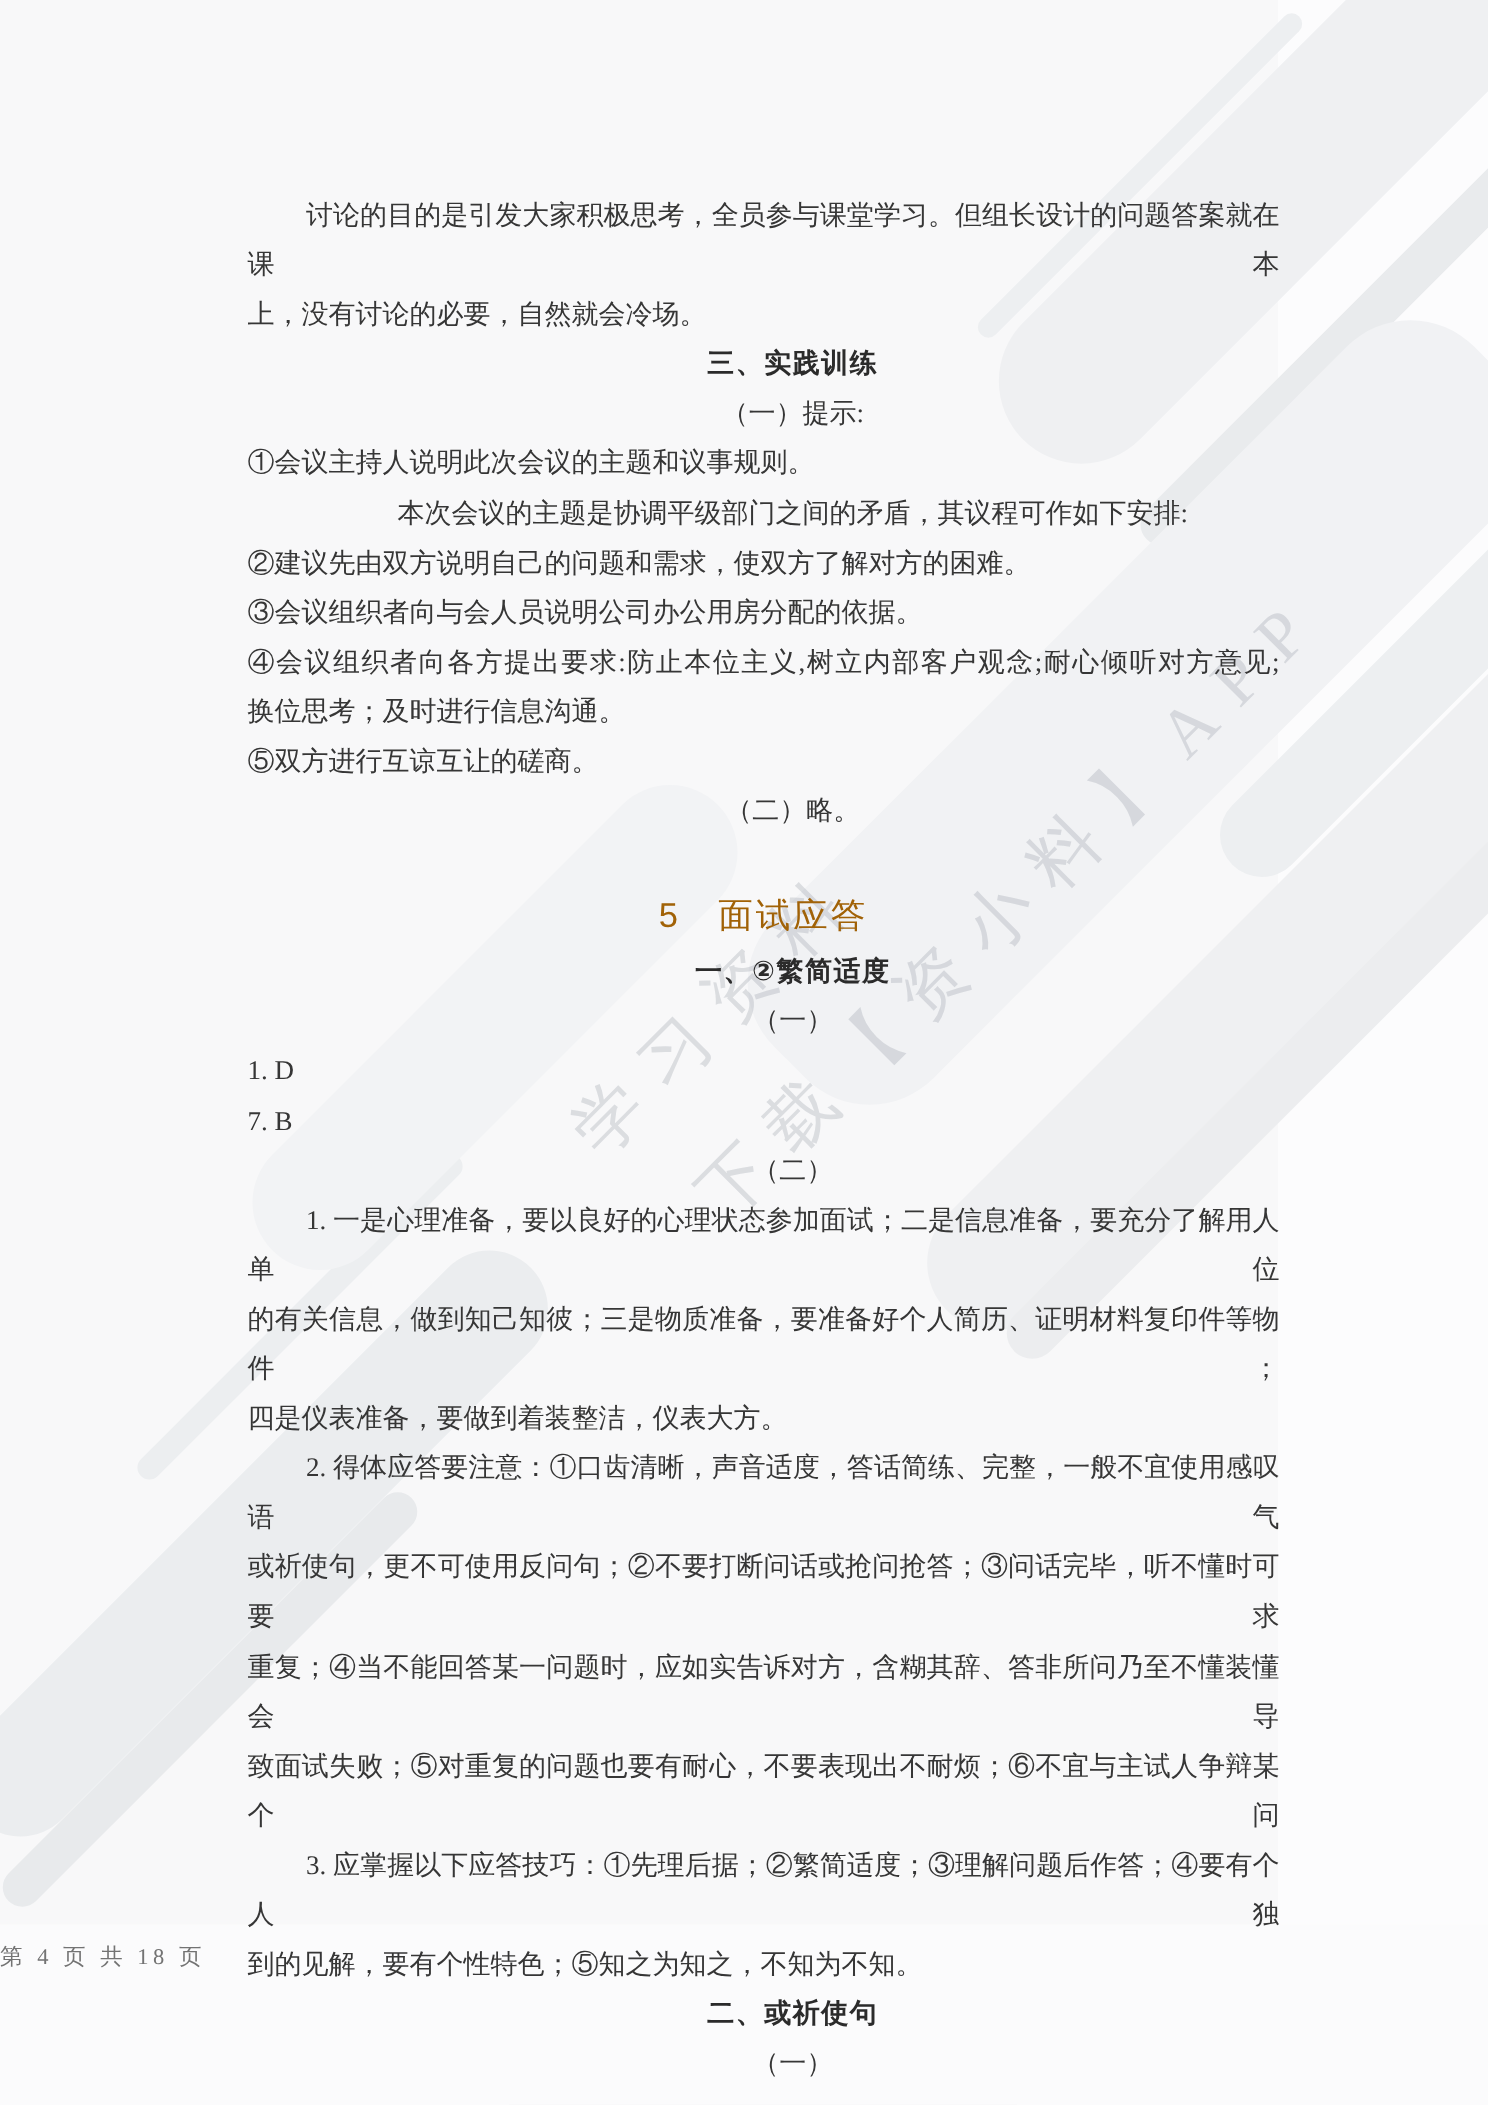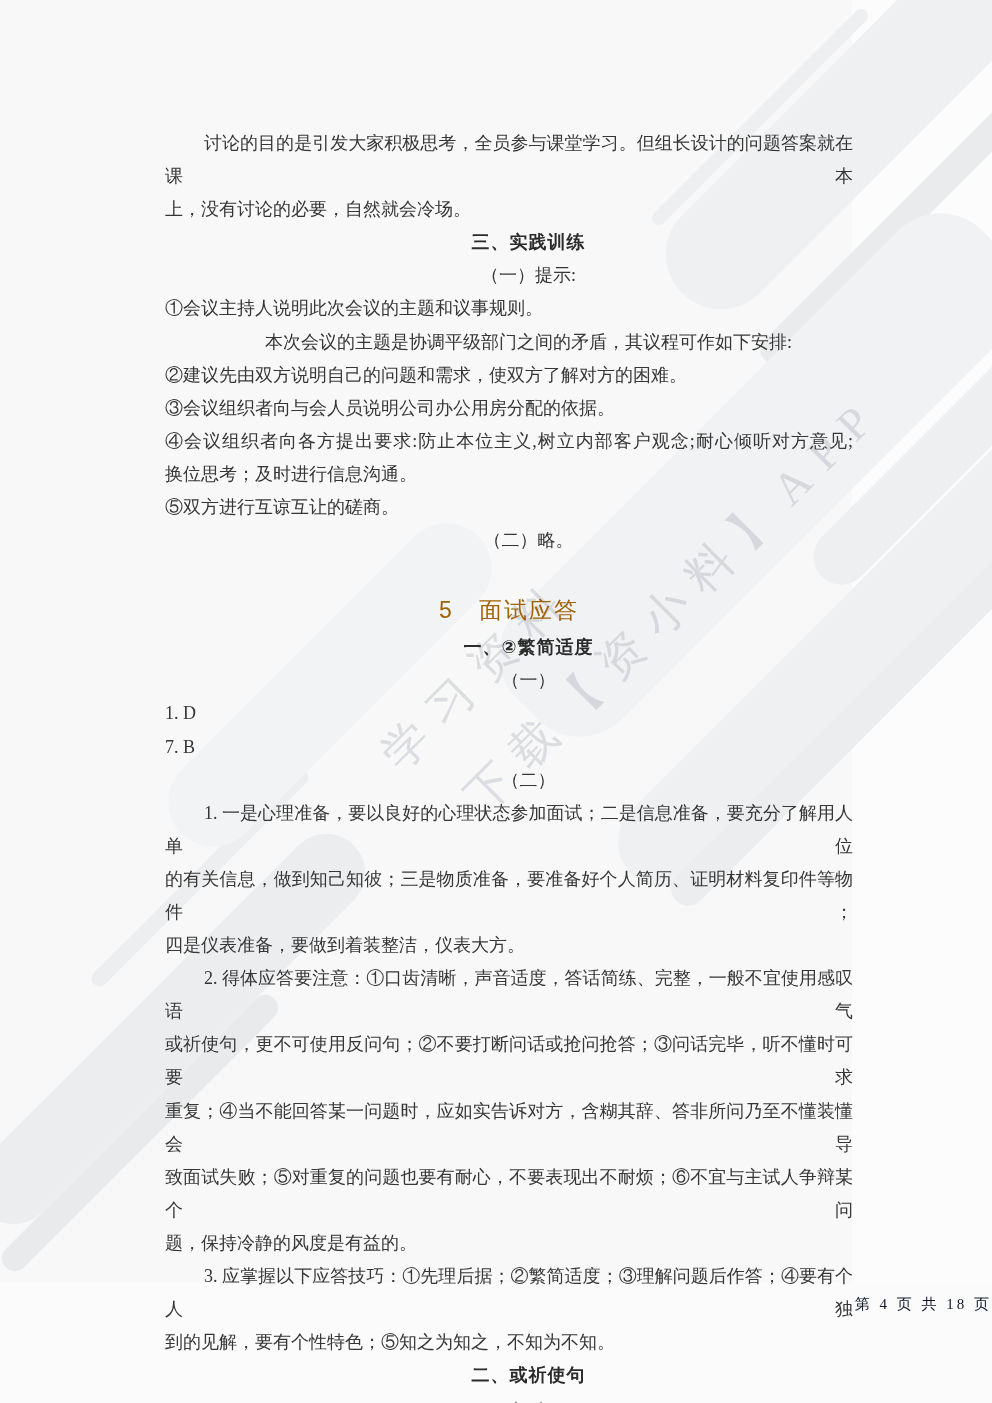--- a/index.html
+++ b/index.html
@@ -53,21 +53,21 @@
   .fill{text-align:justify;text-align-last:justify;}
   .h5{
     text-align:center;
     font-family:"Liberation Sans","DejaVu Sans",sans-serif;
     font-size:23px;font-weight:500;color:#a16207;
     letter-spacing:2px;
     margin-top:32px;line-height:42px;height:42px;
   }
   .footer{
     position:absolute;left:0;top:1295px;width:100%;
-    text-align:right;font-size:15px;color:#0f172a;letter-spacing:3px;
+    text-align:left;font-size:15px;color:#737373;letter-spacing:3px;
   }
 </style>
 </head>
 <body>
 
 <div class="page">
 
   <div class="margin-light"></div>
   <div class="bottom-light"></div>
 
@@ -105,21 +105,20 @@
     <div class="ln">1. D</div>
     <div class="ln">7. B</div>
     <div class="ln ind">（二）</div>
     <div class="ln ind fill">1. 一是心理准备，要以良好的心理状态参加面试；二是信息准备，要充分了解用人单位</div>
     <div class="ln fill">的有关信息，做到知己知彼；三是物质准备，要准备好个人简历、证明材料复印件等物件；</div>
     <div class="ln">四是仪表准备，要做到着装整洁，仪表大方。</div>
     <div class="ln ind fill">2. 得体应答要注意：①口齿清晰，声音适度，答话简练、完整，一般不宜使用感叹语气</div>
     <div class="ln fill">或祈使句，更不可使用反问句；②不要打断问话或抢问抢答；③问话完毕，听不懂时可要求</div>
     <div class="ln fill">重复；④当不能回答某一问题时，应如实告诉对方，含糊其辞、答非所问乃至不懂装懂会导</div>
     <div class="ln fill">致面试失败；⑤对重复的问题也要有耐心，不要表现出不耐烦；⑥不宜与主试人争辩某个问</div>
-    <div class="ln">题，保持冷静的风度是有益的。</div>
     <div class="ln ind fill">3. 应掌握以下应答技巧：①先理后据；②繁简适度；③理解问题后作答；④要有个人独</div>
     <div class="ln">到的见解，要有个性特色；⑤知之为知之，不知为不知。</div>
     <div class="ln ind b">二、或祈使句</div>
     <div class="ln ind">（一）</div>
 
   </main>
 
   <div class="footer">第 4 页 共 18 页</div>
 
 </div>

